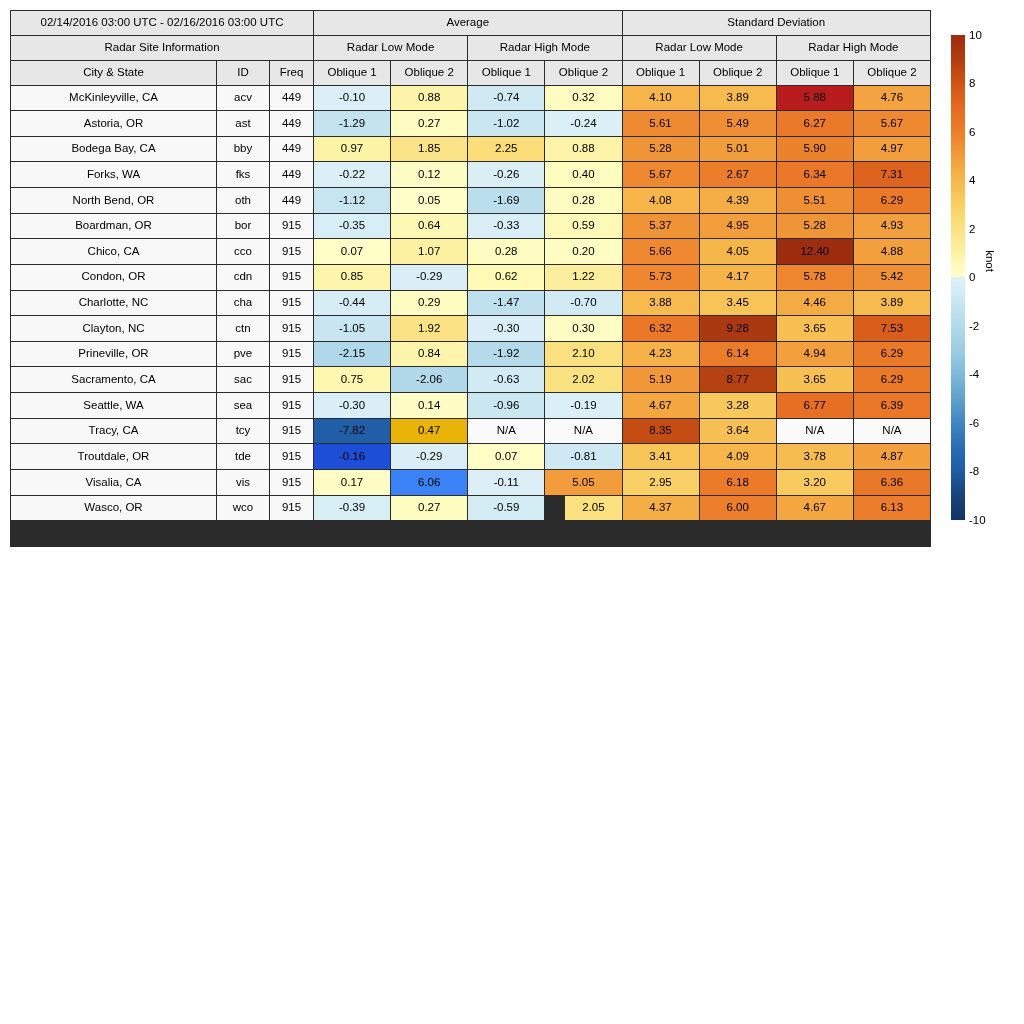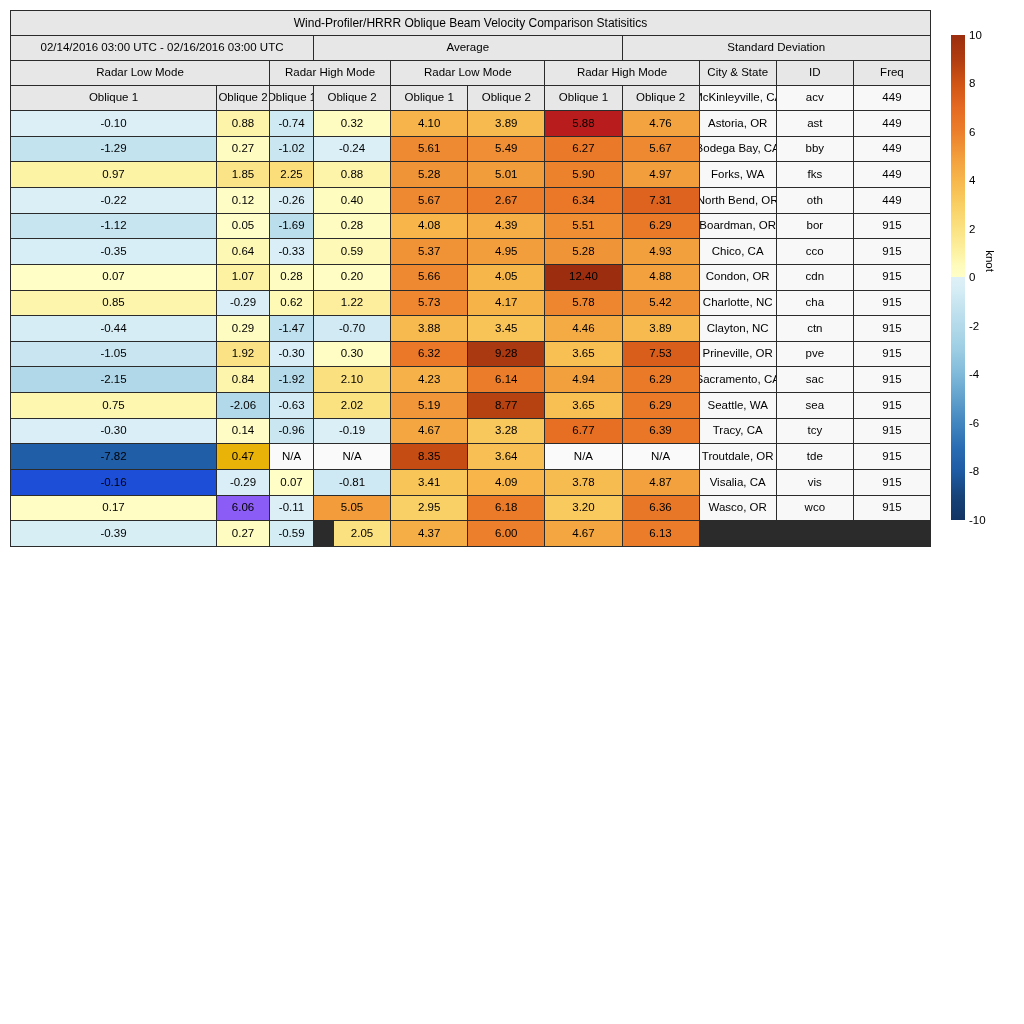--- a/index.html
+++ b/index.html
@@ -47,26 +47,26 @@
     font-size:11.5px;
   }
 </style>
 </head>
 <body>
 
 <div class="fig">
 
   <div class="grid-table" id="stats-table">
 
-    <div class="cell th title c-span11">Wind-Profiler/HRRR Oblique Beam Velocity Comparison Statisitics</div>
 
     <div class="cell th c-span3">02/14/2016 03:00 UTC - 02/16/2016 03:00 UTC</div>
     <div class="cell th c-span4">Average</div>
     <div class="cell th c-span4">Standard Deviation</div>
 
+    <div class="cell th c-span3">Radar Site Information</div>
     <div class="cell th c-span2">Radar Low Mode</div>
     <div class="cell th c-span2">Radar High Mode</div>
     <div class="cell th c-span2">Radar Low Mode</div>
     <div class="cell th c-span2">Radar High Mode</div>
 
     <div class="cell th">City &amp; State</div>
     <div class="cell th">ID</div>
     <div class="cell th">Freq</div>
     <div class="cell th">Oblique 1</div>
     <div class="cell th">Oblique 2</div>
@@ -239,21 +239,21 @@
       <div class="cell val" style="background: rgb(255, 254, 199);">0.07</div>
       <div class="cell val" style="background: rgb(206, 233, 243);">-0.81</div>
       <div class="cell val" style="background: rgb(248, 197, 89);">3.41</div>
       <div class="cell val" style="background: rgb(247, 181, 74);">4.09</div>
       <div class="cell val" style="background: rgb(247, 188, 80);">3.78</div>
       <div class="cell val" style="background: rgb(243, 160, 62);">4.87</div>
       <div class="cell site">Visalia, CA</div>
       <div class="cell site">vis</div>
       <div class="cell site">915</div>
       <div class="cell val" style="background: rgb(255, 253, 196);">0.17</div>
-      <div class="cell val" style="background: #8b5cf6;">6.06</div>
+      <div class="cell val" style="background: #3b82f6;">6.06</div>
       <div class="cell val" style="background: rgb(220, 239, 247);">-0.11</div>
       <div class="cell val" style="background: rgb(242, 156, 59);">5.05</div>
       <div class="cell val" style="background: rgb(249, 208, 101);">2.95</div>
       <div class="cell val" style="background: rgb(235, 123, 41);">6.18</div>
       <div class="cell val" style="background: rgb(249, 202, 94);">3.20</div>
       <div class="cell val" style="background: rgb(233, 119, 40);">6.36</div>
       <div class="cell site">Wasco, OR</div>
       <div class="cell site">wco</div>
       <div class="cell site">915</div>
       <div class="cell val" style="background: rgb(216, 238, 245);">-0.39</div>

